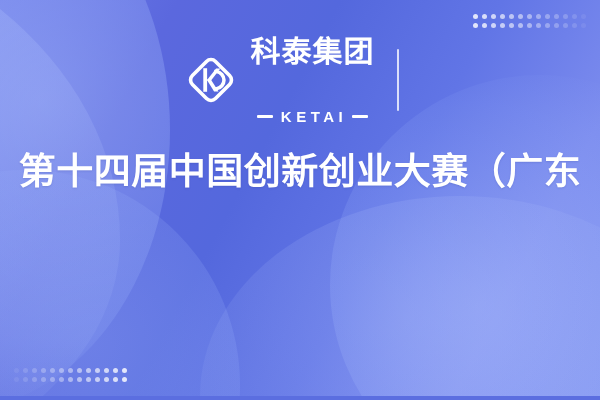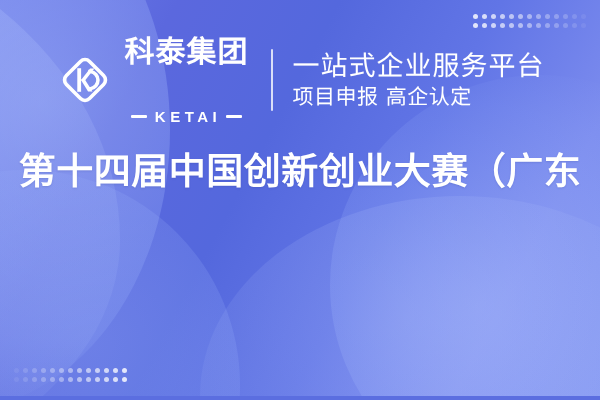--- a/index.html
+++ b/index.html
@@ -200,24 +200,20 @@
         <div class="logo-en-row">
           <span class="bar"></span>
           <span class="logo-en">KETAI</span>
           <span class="bar"></span>
         </div>
       </div>
     </div>
 
     <div class="divider"></div>
 
-    <div class="tagline">
-      <div class="tagline-main">一站式企业服务平台</div>
-      <div class="tagline-sub">项目申报 高企认定</div>
-    </div>
 
   </div>
 
   <div class="title" id="title-block">
       <div class="title-line">第十四届中国创新创业大赛（广东</div>
     </div>
 
 </div>
 
 </body></html>

